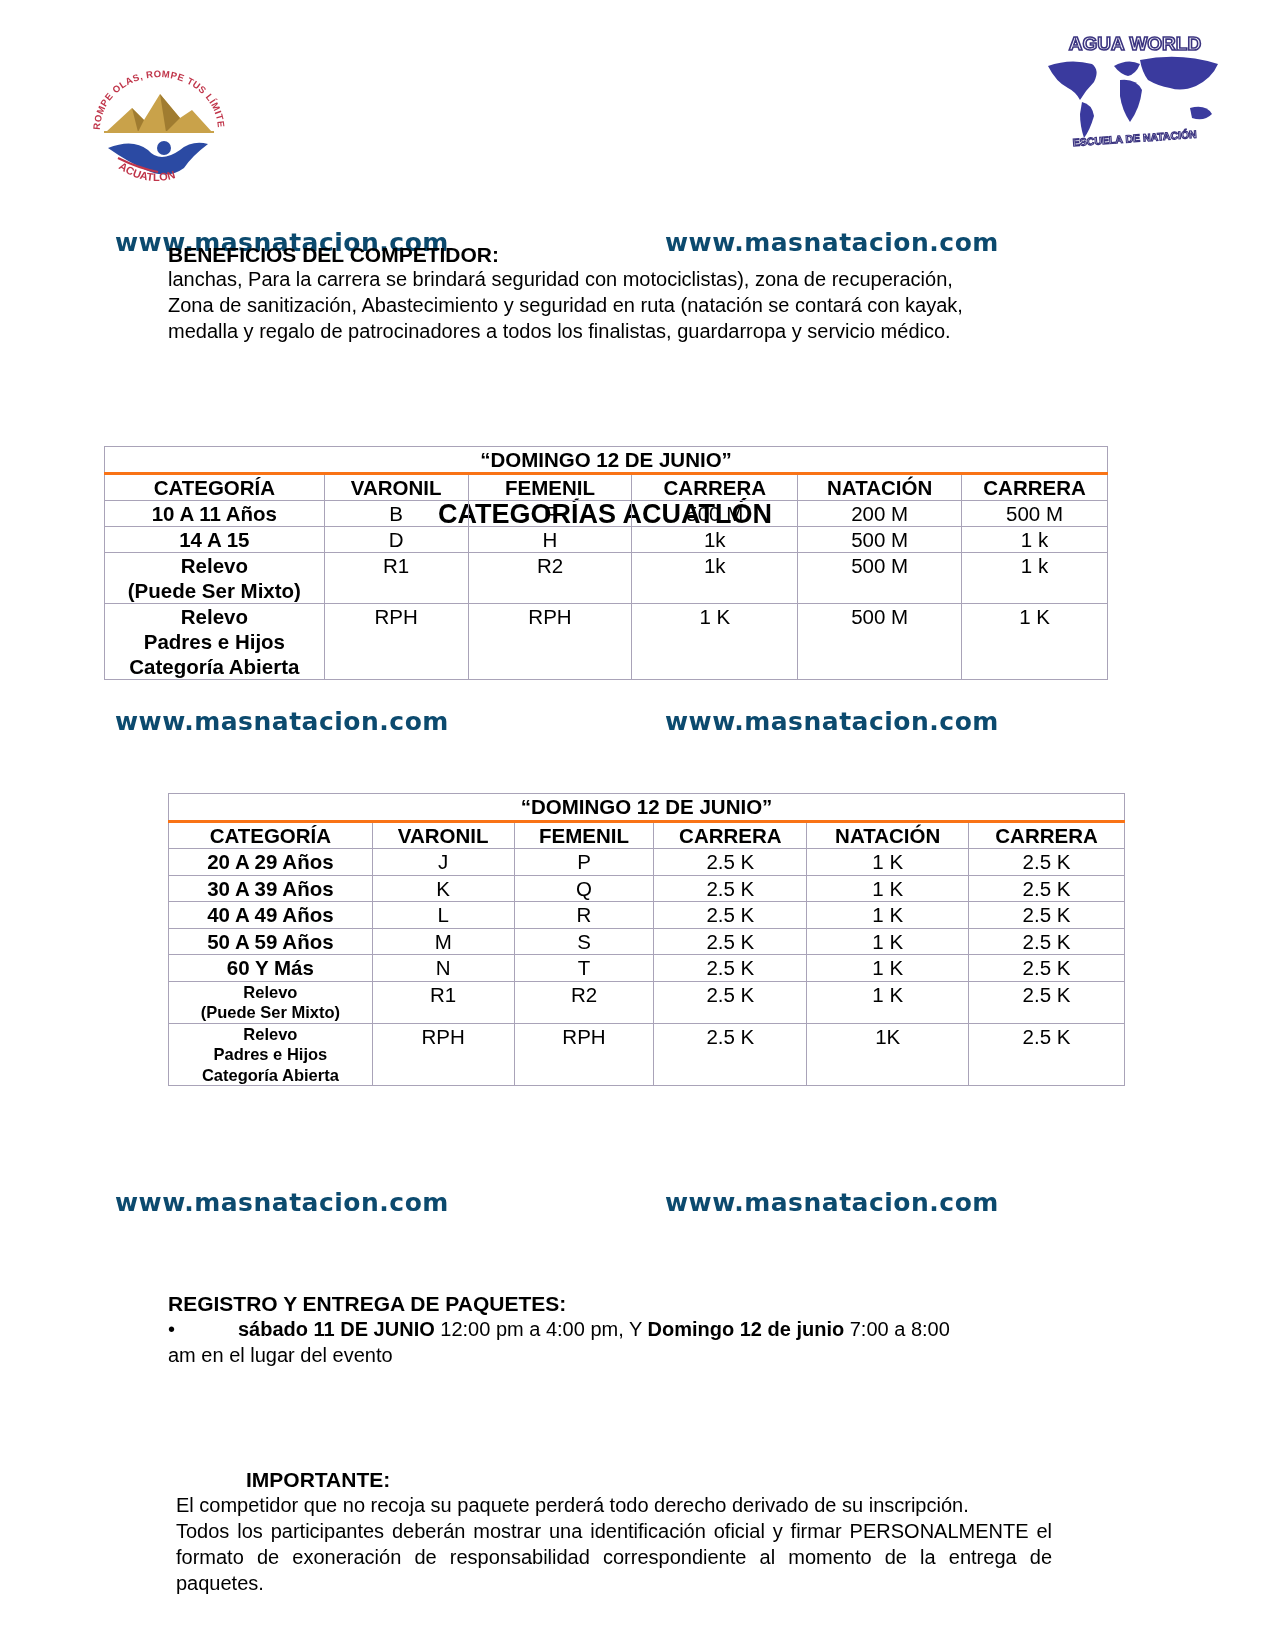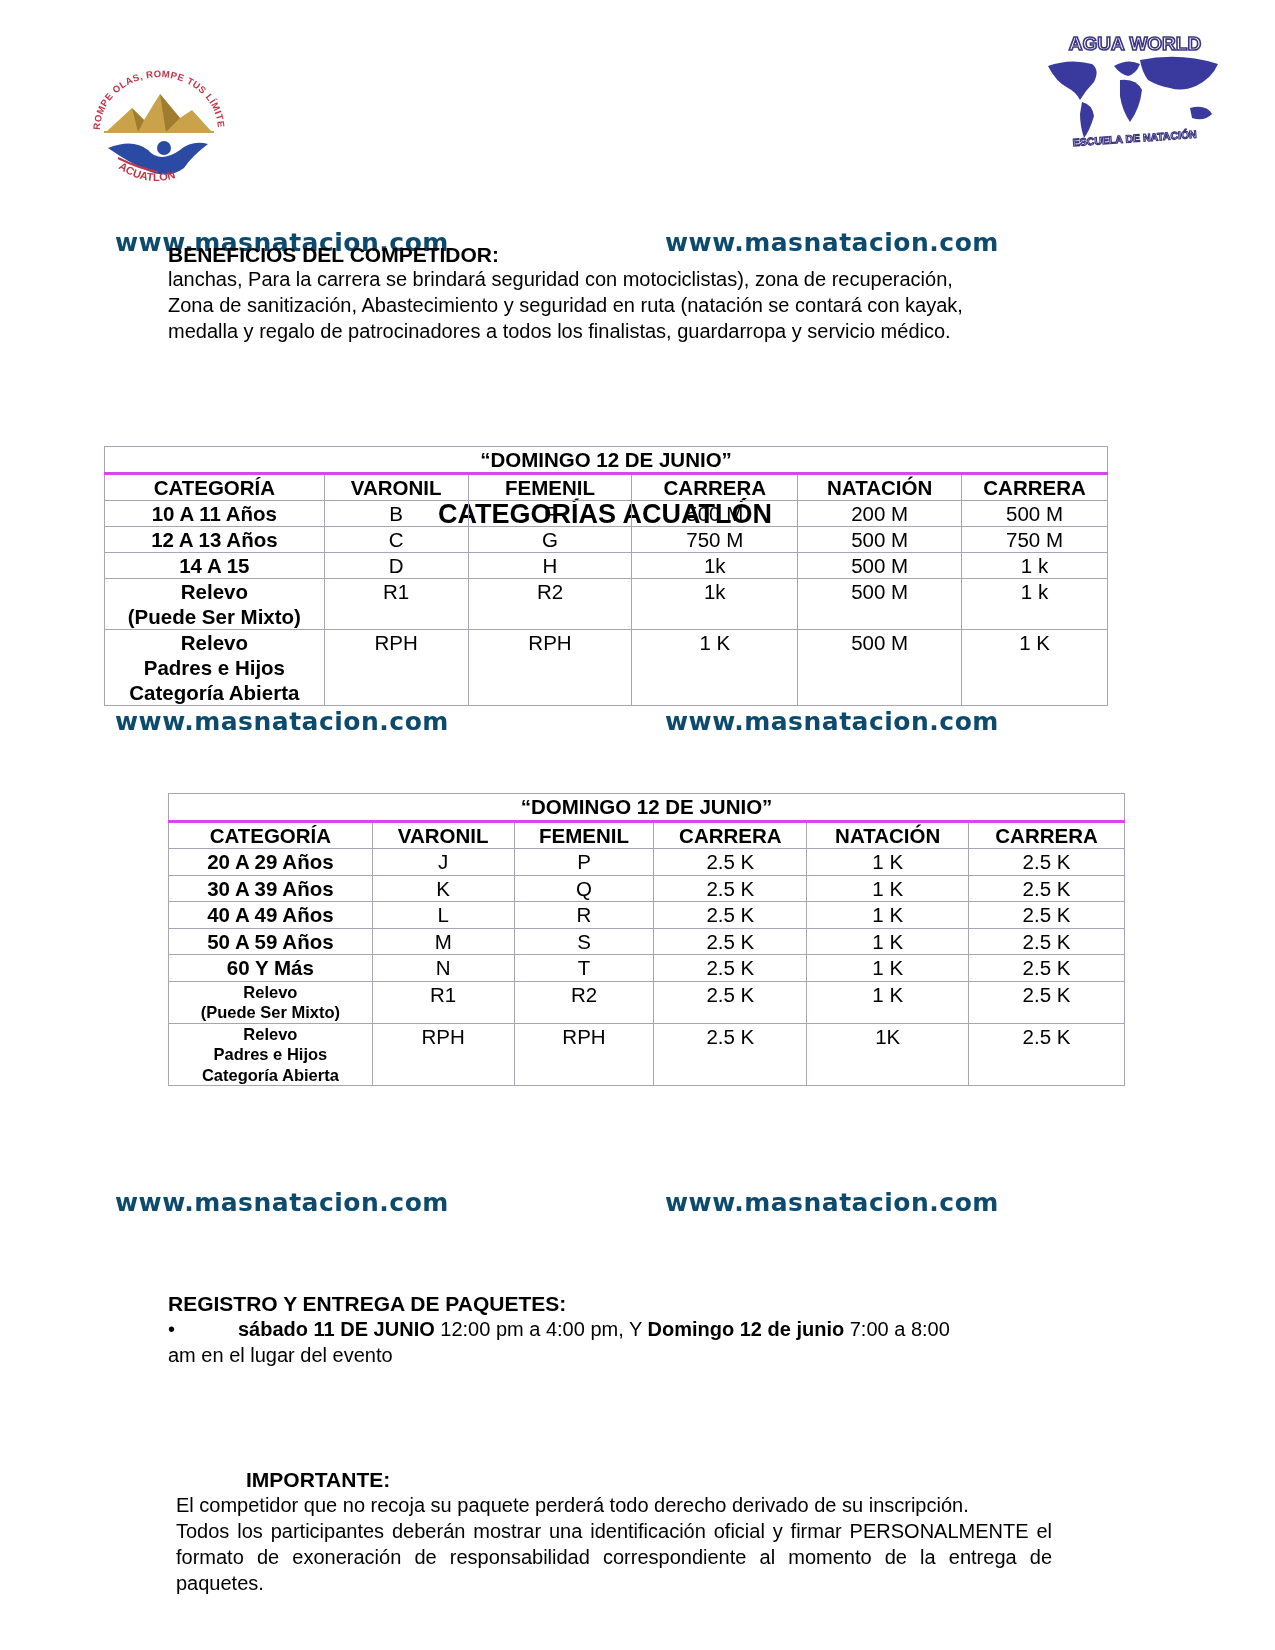--- a/index.html
+++ b/index.html
@@ -10,21 +10,21 @@
   .logo-right { left:1040px; top:30px; width:190px; height:124px; }
   .watermark { position:absolute; color:#0c4a6e; font-family:"DejaVu Sans", sans-serif;
                font-weight:bold; font-size:25px; letter-spacing:0.5px; z-index:0; white-space:nowrap; }
   .sec-title { font-weight:bold; font-size:21px; }
   .para { font-size:20px; line-height:26px; }
   .justify { text-align:justify; text-align-last:left; }
 
   table.cat { position:absolute; border-collapse:collapse; z-index:1; background:transparent; }
   table.cat td { border:1.5px solid #a9a3b8; text-align:center; vertical-align:top;
                  padding:0; font-size:20.5px; line-height:25px; }
-  table.cat tr.title td { font-weight:bold; border-bottom:3px solid #d946ef; }
+  table.cat tr.title td { font-weight:bold; border-bottom:3px solid #f97316; }
   table.cat tr.head td { font-weight:bold; }
   table.cat td.cat-col { font-weight:bold; }
   table.t2 td { font-size:20.5px; line-height:25.5px; }
   table.t2 td.small { font-size:16.5px; line-height:20.5px; }
 
   .content { position:relative; z-index:1; }
 </style>
 </head>
 <body>
 
@@ -107,30 +107,20 @@
           <div>10 A 11 Años</div>
         </td>
         <td>B</td>
         <td>F</td>
         <td>500 M</td>
         <td>200 M</td>
         <td>500 M</td>
       </tr>
       <tr>
         <td class="cat-col">
-          <div>12 A 13 Años</div>
-        </td>
-        <td>C</td>
-        <td>G</td>
-        <td>750 M</td>
-        <td>500 M</td>
-        <td>750 M</td>
-      </tr>
-      <tr>
-        <td class="cat-col">
           <div>14 A 15</div>
         </td>
         <td>D</td>
         <td>H</td>
         <td>1k</td>
         <td>500 M</td>
         <td>1 k</td>
       </tr>
       <tr>
         <td class="cat-col">

